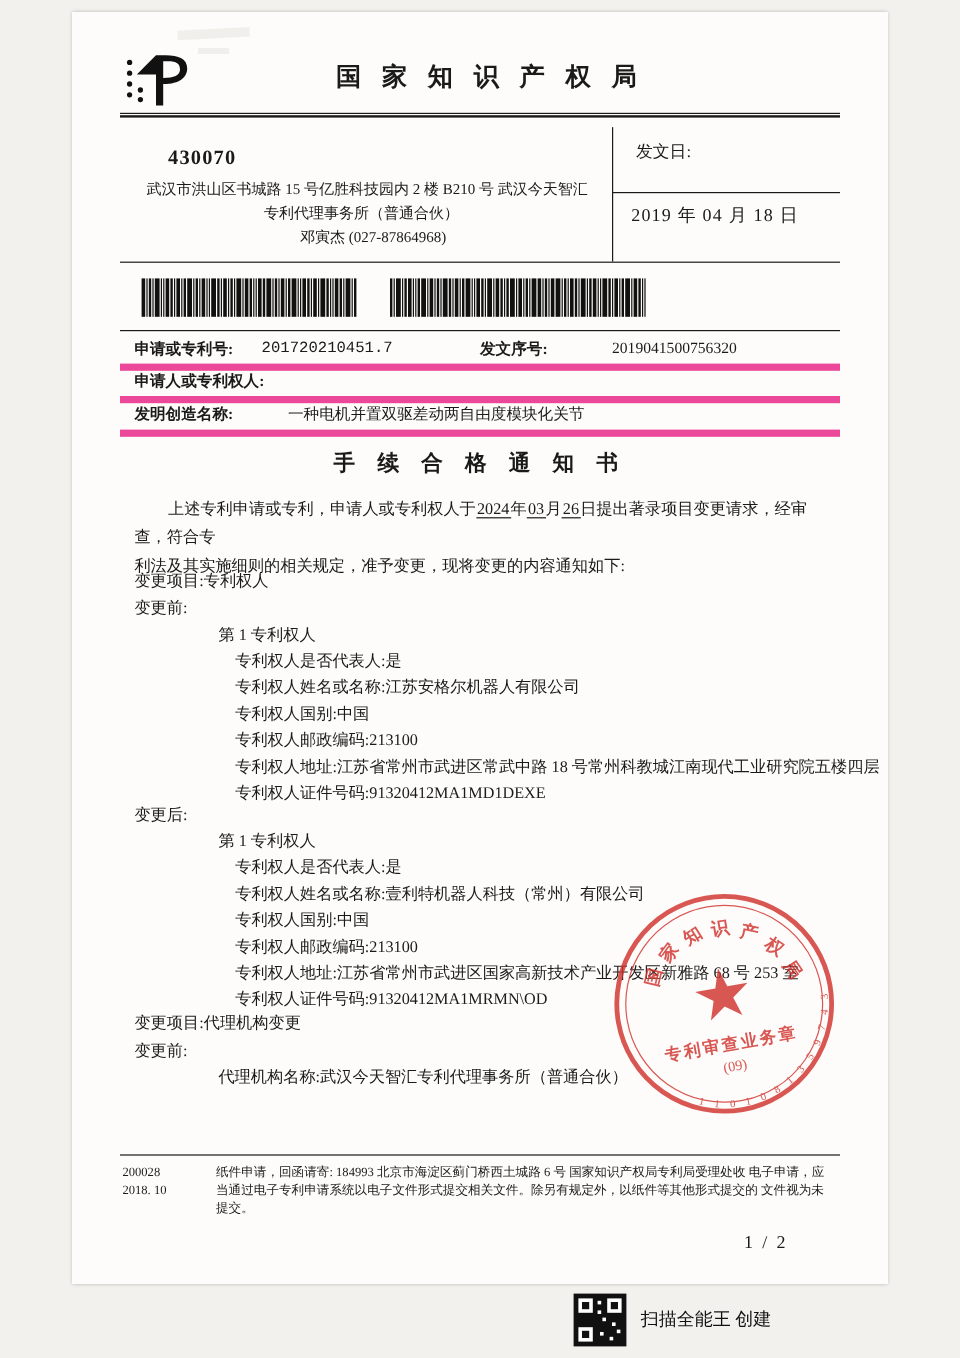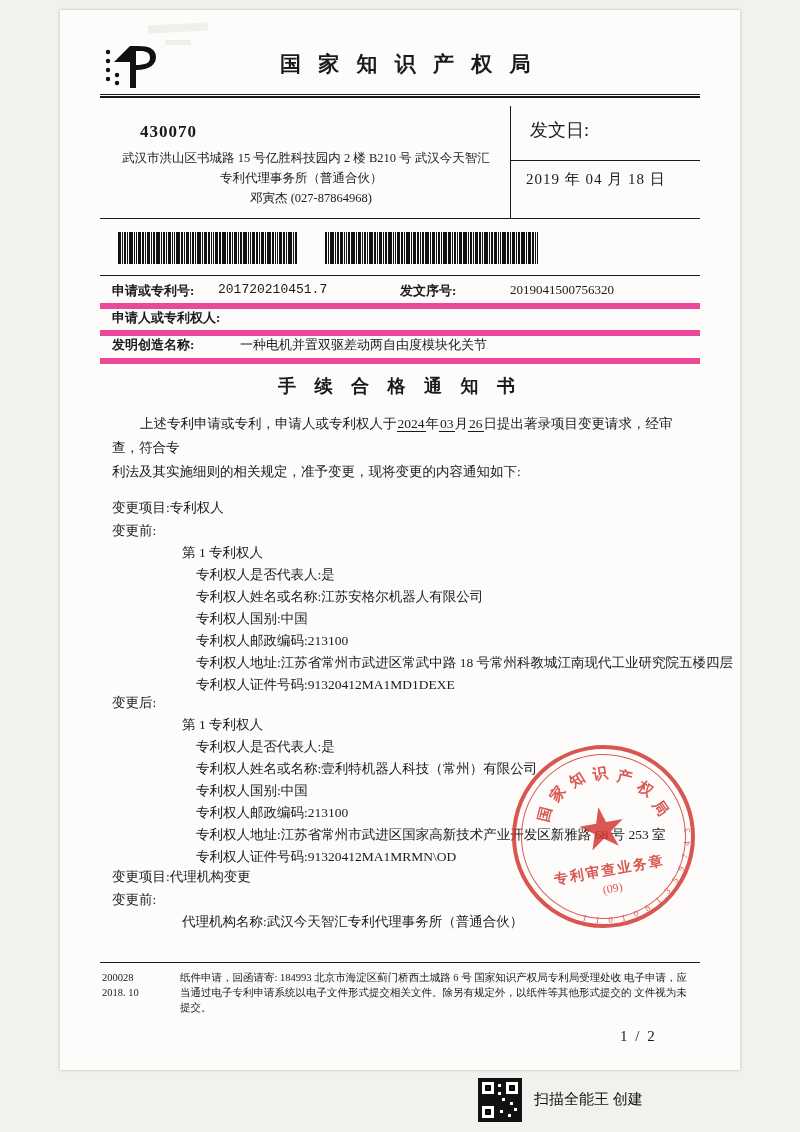--- a/index.html
+++ b/index.html
@@ -48,21 +48,21 @@
 
   
   .addr-box{position:absolute;left:40px;top:96px;width:600px;height:112px;}
   .zip{position:absolute;left:40px;top:16px;font-size:17px;font-weight:bold;letter-spacing:1px;}
   .addr1{position:absolute;left:22px;top:44px;font-size:12.5px;}
   .addr2{position:absolute;left:120px;top:64px;font-size:12.5px;}
   .addr3{position:absolute;left:150px;top:84px;font-size:12.5px;}
 
   .vline{position:absolute;left:450px;top:96px;width:0;height:112px;border-left:1px solid #1a1a1a;}
   .hline-small{position:absolute;left:450px;top:150px;width:190px;height:0;border-top:1px solid #1a1a1a;}
-  .date-label{position:absolute;left:470px;top:108px;font-size:18px;}
+  .date-label{position:absolute;left:470px;top:108px;font-size:14px;}
   .date-val{position:absolute;left:466px;top:160px;font-size:15px;letter-spacing:1px;}
 
   .rule3{position:absolute;left:40px;top:208px;width:600px;height:0;border-top:1px solid #1a1a1a;}
 
   
   .bc{position:absolute;top:222px;height:32px;}
   .bc.left{left:58px;width:185px;}
   .bc.right{left:265px;width:225px;}
   .bc i{display:inline-block;height:32px;background:#111;margin-right:1px;vertical-align:top;}
 
@@ -83,21 +83,21 @@
   
   .doc-title{
     position:absolute;left:0;top:364px;width:680px;text-align:center;
     font-size:18px;font-weight:bold;letter-spacing:7px;
   }
 
   
   .para{position:absolute;left:52px;top:402px;width:578px;font-size:13.5px;line-height:24px;text-indent:0;}
   .para .u{border-bottom:1px solid #1a1a1a;padding:0 1px;}
 
-  .sec{position:absolute;font-size:13.5px;line-height:22px;margin-top:24px;}
+  .sec{position:absolute;font-size:13.5px;line-height:22px;}
   .s-item1{left:52px;top:463px;}
   .s-before1{left:52px;top:486px;}
   .blk1{left:108px;top:508px;}
   .s-after1{left:52px;top:658px;}
   .blk2{left:108px;top:680px;}
   .s-item2{left:52px;top:832px;}
   .s-before2{left:52px;top:855px;}
   .blk3{left:108px;top:877px;text-align:right;}
   .blk-line{white-space:nowrap;}
   .blk-head{margin-left:14px;}

